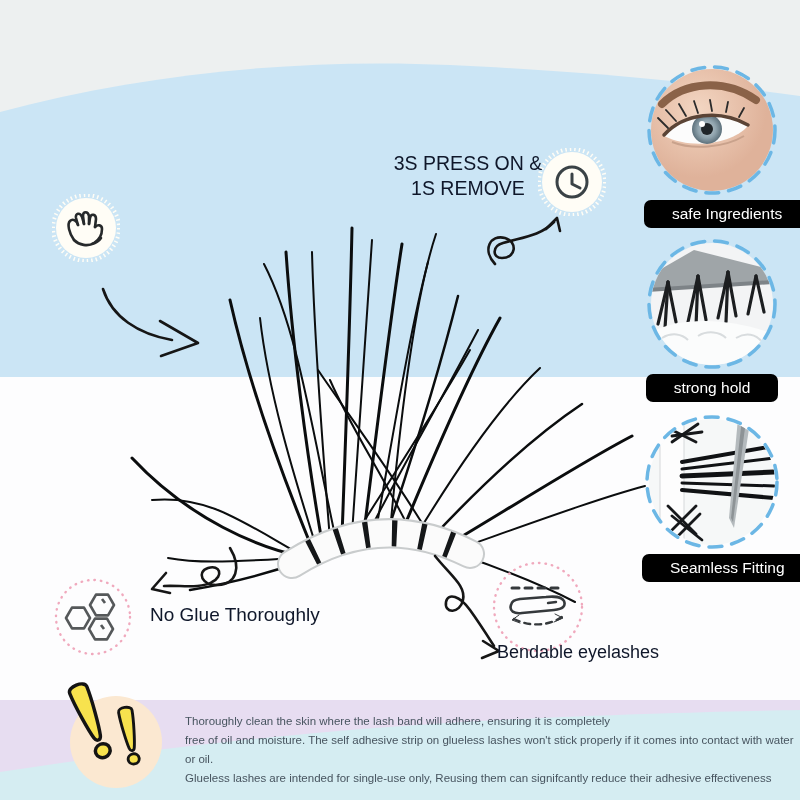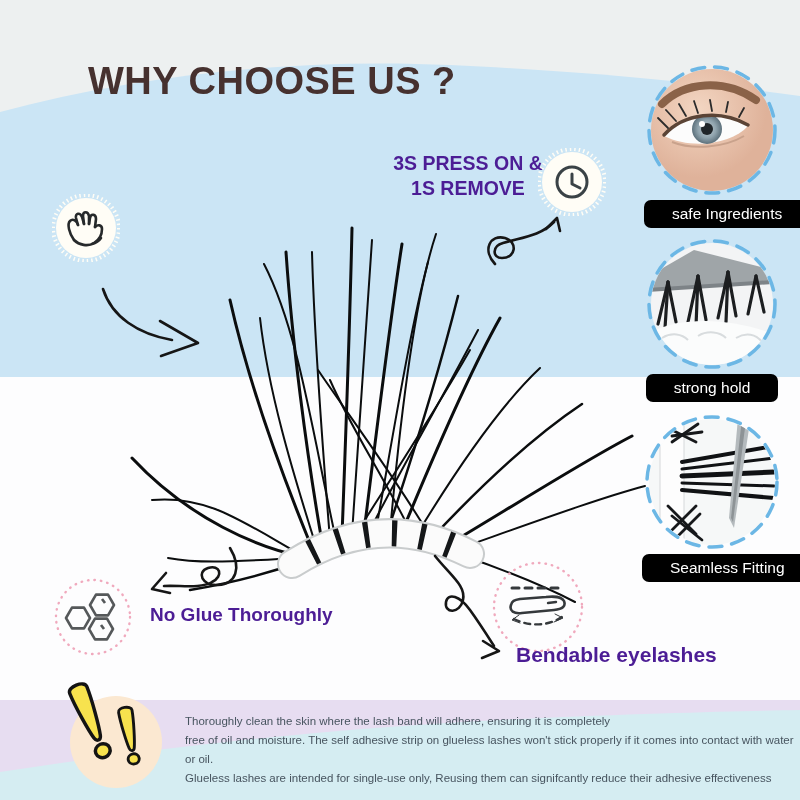--- a/index.html
+++ b/index.html
@@ -3,22 +3,22 @@
 <meta charset="utf-8">
 <style>
   html,body{margin:0;padding:0;background:#fff;}
   .canvas{position:relative;width:800px;height:800px;overflow:hidden;
           font-family:"Liberation Sans",sans-serif;}
   svg{display:block;}
   .bg{position:absolute;left:0;top:0;z-index:0;}
   .overlay{position:absolute;left:0;top:0;z-index:1;pointer-events:none;}
   .page-title{position:absolute;left:88px;top:60px;z-index:2;margin:0;
       font-size:38px;font-weight:700;letter-spacing:.5px;color:#46312f;}
-  .callout{position:absolute;z-index:2;font-size:19.5px;font-weight:700;
-      color:#4c1d95;line-height:1.3;white-space:pre-line;}
+  .callout{position:absolute;z-index:2;font-size:19.5px;font-weight:400;
+      color:#0f172a;line-height:1.3;white-space:pre-line;}
   .callout.center{text-align:center;}
   .badge{position:absolute;z-index:2;}
   .feature{position:absolute;z-index:2;width:136px;text-align:center;}
   .feature .ring{margin:0 auto;}
   .feature-label{display:inline-block;margin-top:2px;background:#000000;color:#fff;
       font-size:15.5px;padding:5px 28px;border-radius:7px;white-space:nowrap;}
   .dotcircle{position:absolute;z-index:2;}
   .notice{position:absolute;left:185px;top:712px;width:618px;z-index:2;
       font-size:11.5px;line-height:19px;color:#47545f;}
   .warnicon{position:absolute;left:58px;top:672px;z-index:2;}
@@ -84,21 +84,20 @@
         <path d="M230,548 C242,568 236,584 218,585 C202,586 196,572 208,568 C220,564 224,576 212,582 C200,589 180,585 164,586"></path>
         <path d="M166,573 L152,589 L170,593"></path>
       </g>
       <g>
         <path d="M435,556 C452,577 466,586 463,600 C460,614 444,614 446,602 C448,592 460,596 470,610 C478,621 487,635 494,646"></path>
         <path d="M483,641 L499,651 L482,658"></path>
       </g>
     </g>
   </svg>
 
-  <h1 class="page-title">WHY CHOOSE US ?</h1>
 
   <div class="badge" style="left:52px;top:194px;">
     <svg width="68" height="68" viewBox="-34 -34 68 68">
       <circle r="33" fill="none" stroke="#fffdf6" stroke-width="4" stroke-dasharray="1.5 3"></circle>
       <circle r="30" fill="#fffdf6"></circle>
       <g stroke="#26292b" stroke-width="2.6" fill="none" stroke-linecap="round" stroke-linejoin="round">
         <path d="M-12,12 C-17,5 -19,-4 -16,-7 C-13,-10 -9,-7 -8,-3"></path>
         <path d="M-8,-3 L-10,-10 C-11,-15 -6,-16 -4,-11 L-2,-4"></path>
         <path d="M-2,-4 L-3,-12 C-3,-17 2,-17 3,-12 L3,-4"></path>
         <path d="M3,-4 L4,-10 C5,-15 10,-14 10,-9 L9,-1"></path>
@@ -249,21 +248,21 @@
       <g fill="none" stroke="#35393c" stroke-linecap="round" stroke-linejoin="round">
         <path d="M-26,-19 L26,-19" stroke-width="3" stroke-dasharray="7 6"></path>
         <path d="M-27,-2 C-29,4 -24,7 -16,6 L16,3 C25,2 28,-1 26,-6 C24,-10 16,-11 8,-10 L-18,-8 C-24,-7 -26,-6 -27,-2 Z" stroke-width="2.6"></path>
         <path d="M10,-4 L18,-5" stroke-width="2.4"></path>
         <path d="M-24,12 C-8,20 10,19 24,10" stroke-width="2.4" stroke-dasharray="6 5"></path>
         <path d="M-19,8 L-26,13 L-18,16"></path>
         <path d="M17,7 L25,11 L16,15"></path>
       </g>
     </svg>
   </div>
-  <div class="callout" style="left:516px;top:641px;font-size:21px;">Bendable eyelashes</div>
+  <div class="callout" style="left:497px;top:641px;font-size:18px;">Bendable eyelashes</div>
 
   <div class="warnicon">
     <svg width="120" height="125" viewBox="0 0 120 125">
       <circle cx="58" cy="70" r="46" fill="#fbe8d1"></circle>
       <g transform="translate(34,52) rotate(-22) scale(1.15)">
         <path d="M-8,-32 C-8,-38 8,-38 8,-32 C8,-20 5,4 3,12 C2,16 -2,16 -3,12 C-5,4 -8,-20 -8,-32 Z" fill="#f7e24e" stroke="#141414" stroke-width="3"></path>
         <ellipse cx="0" cy="25" rx="6.5" ry="6" fill="#f7e24e" stroke="#141414" stroke-width="3"></ellipse>
       </g>
       <g transform="translate(72,66) rotate(-10) scale(0.85)">
         <path d="M-8,-32 C-8,-38 8,-38 8,-32 C8,-20 5,4 3,12 C2,16 -2,16 -3,12 C-5,4 -8,-20 -8,-32 Z" fill="#f7e24e" stroke="#141414" stroke-width="3.4"></path>

